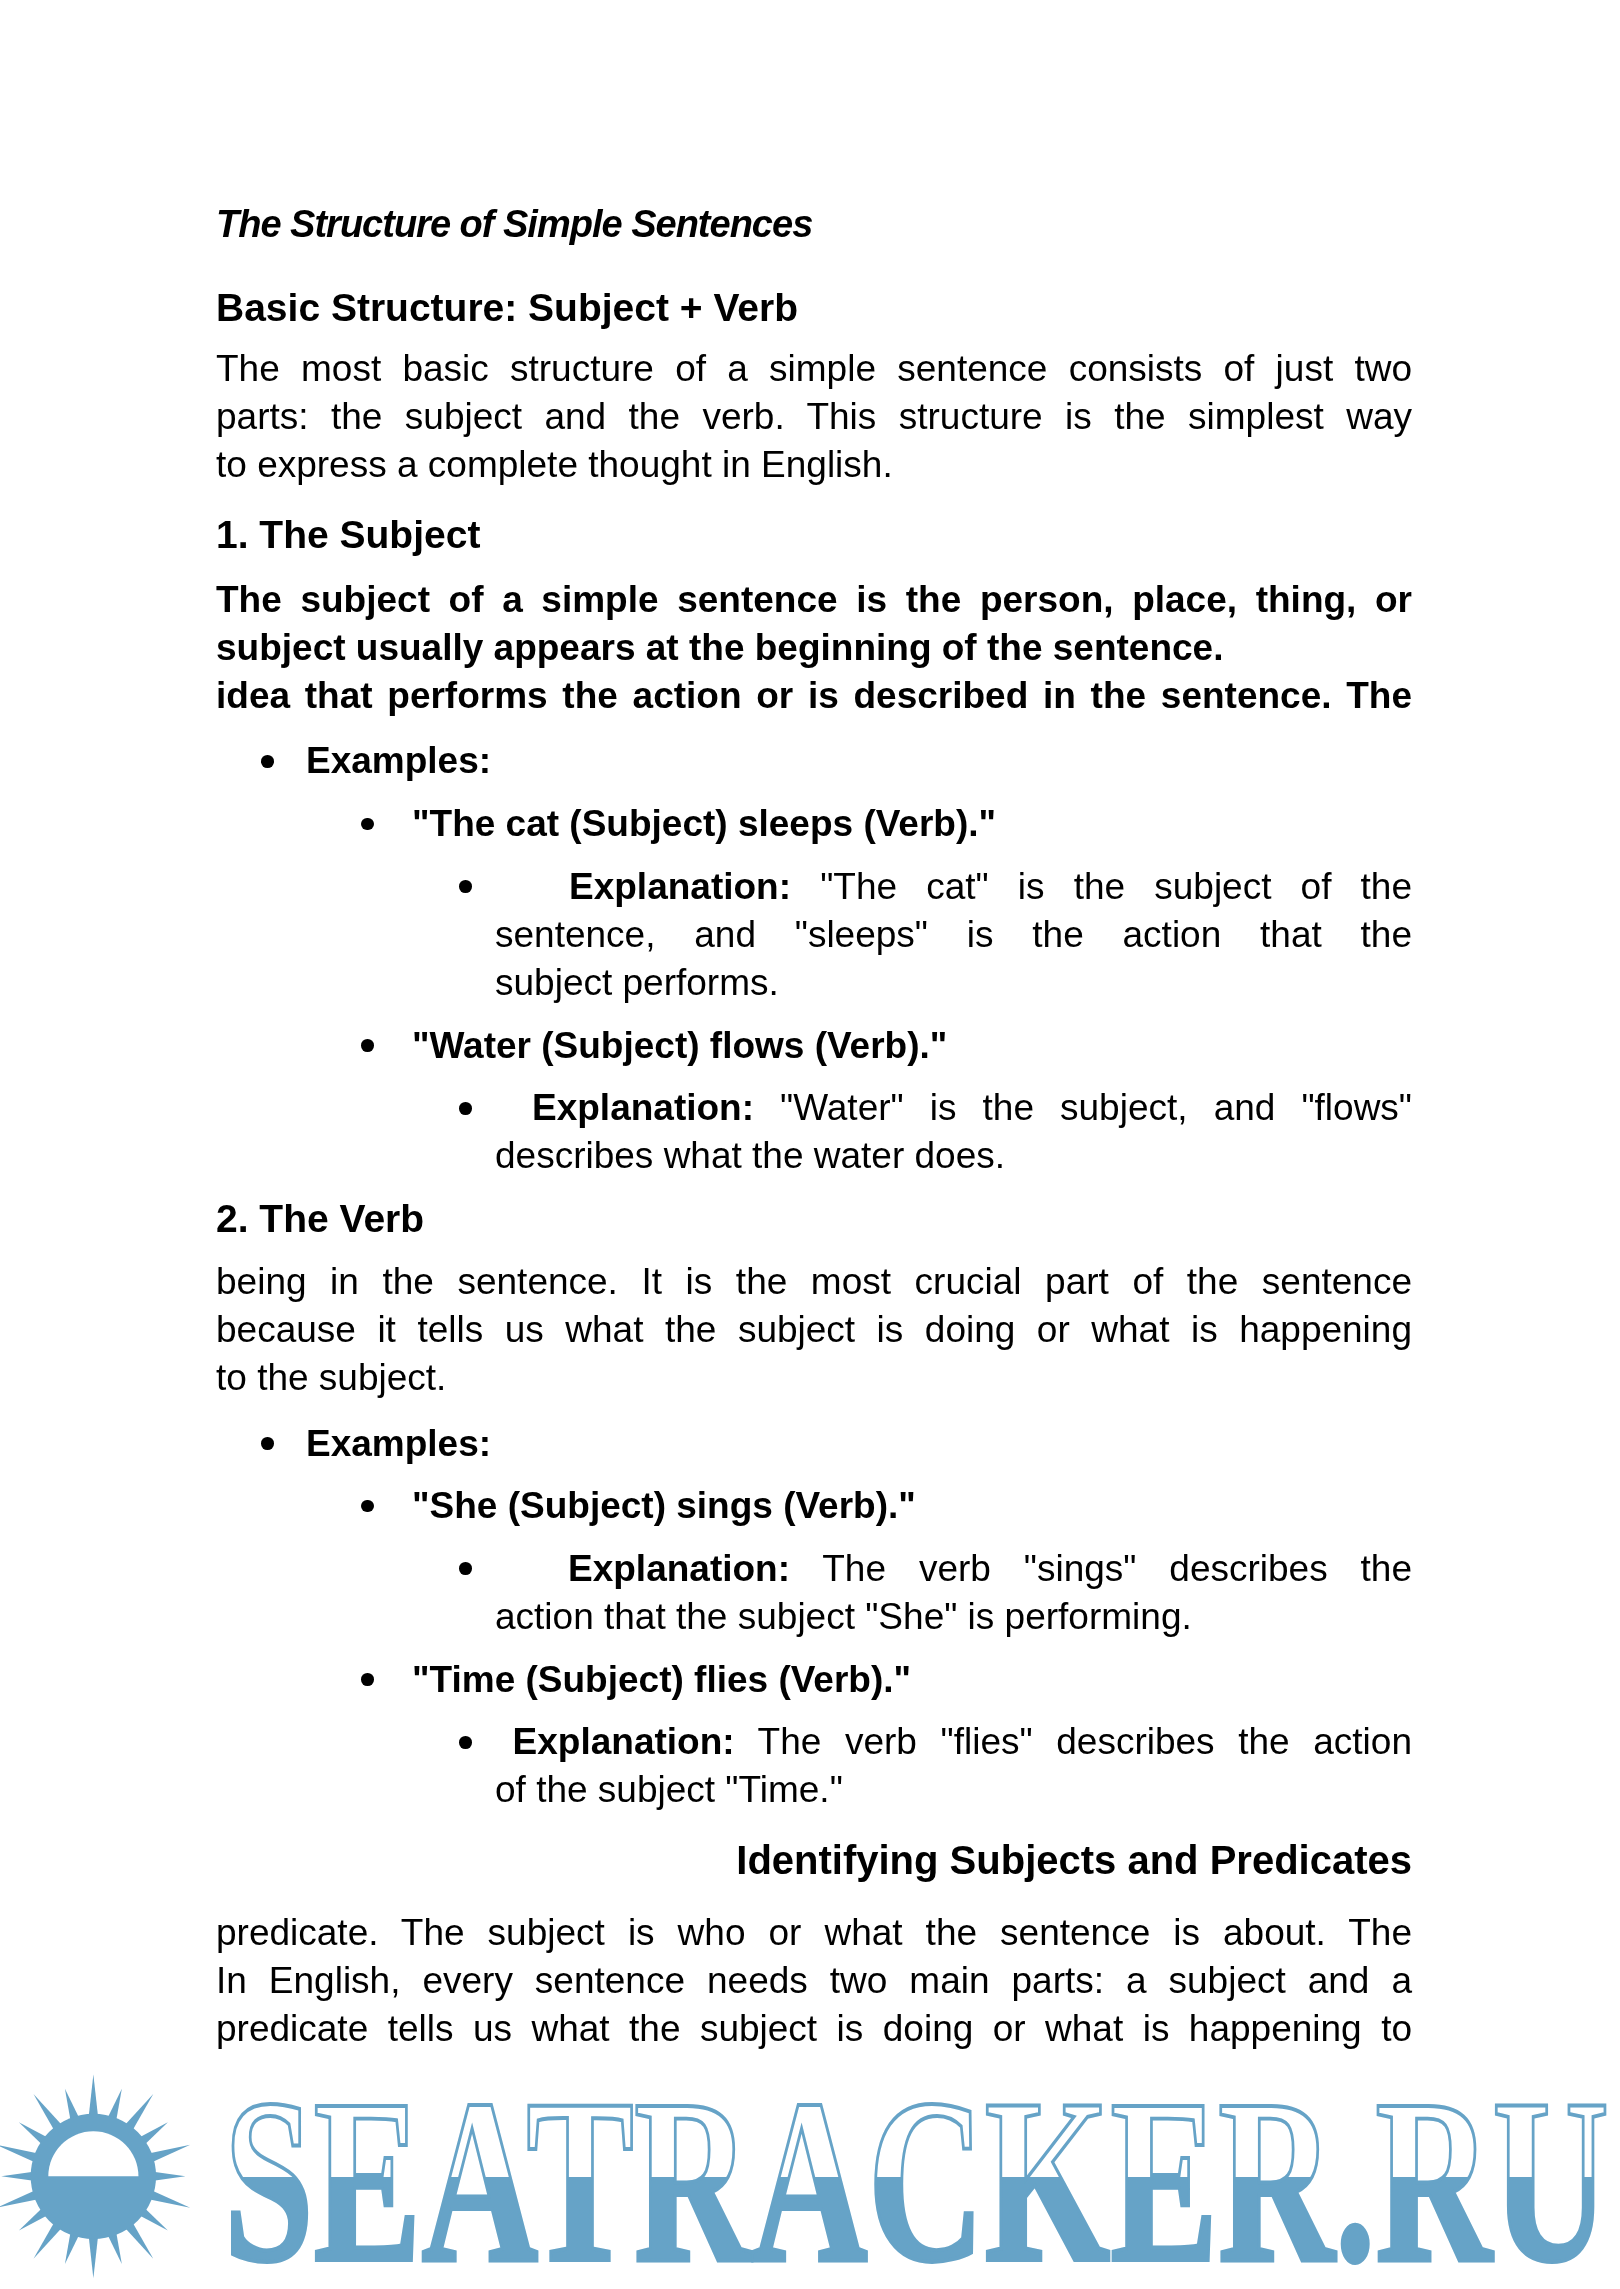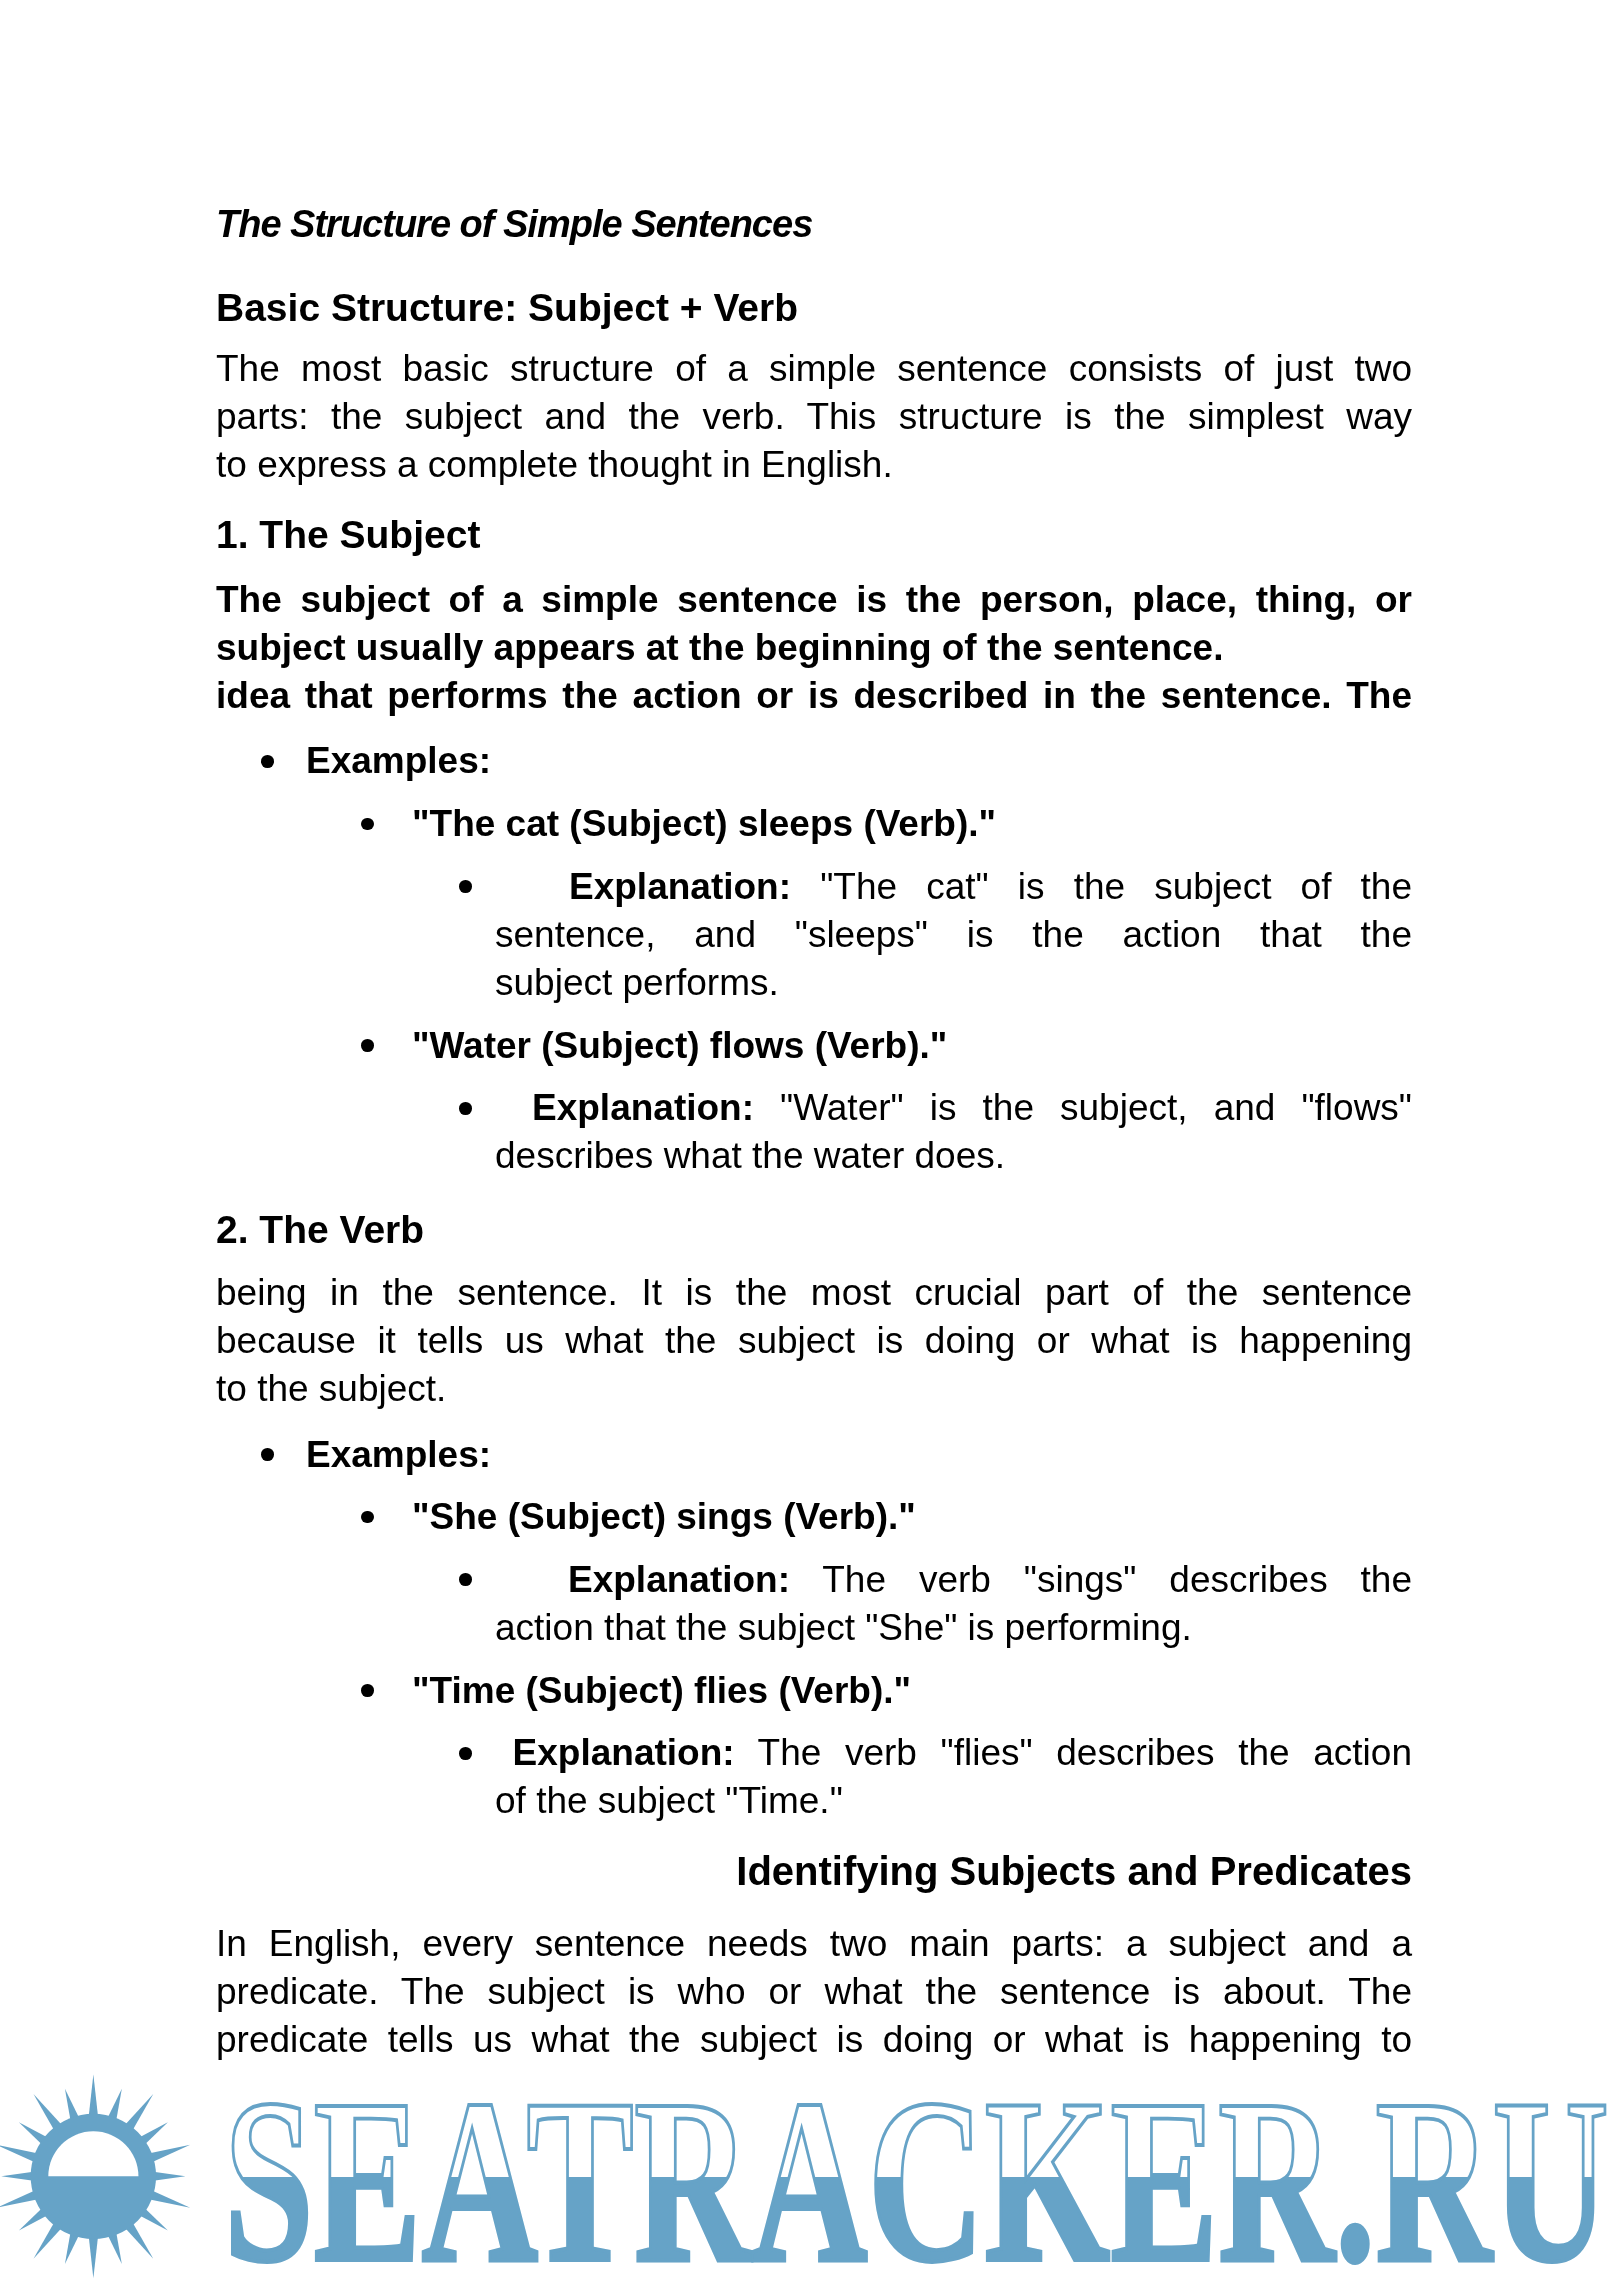--- a/index.html
+++ b/index.html
@@ -18,21 +18,21 @@
     margin:194px 0 0 0;
     font-size:38px; line-height:61px;
     font-weight:bold; font-style:italic;
     letter-spacing:-1px;
   }
   .h3 {
     margin:29px 0 0 0;
     font-size:39px; line-height:48px; font-weight:bold;
   }
   .h3.tight { margin-top:22.5px; }
-  .h3.afterlist { margin-top:26px; }
+  .h3.afterlist { margin-top:15px; }
   .para { margin-top:12.7px; font-size:37px; line-height:48px; }
   .para.p2 { margin-top:16.7px;font-weight:bold; }
   .para.p3 { margin-top:14.7px; }
   .para.p4 { margin-top:17.6px; }
   .jl { text-align:justify; text-align-last:justify; }
   .jl.last { text-align-last:left; }
   ul.doclist { list-style:none; margin:17.6px 0 0 0; padding:0; }
   ul.doclist li { position:relative; font-size:37px; line-height:48px; }
   ul.doclist li + li { margin-top:14.7px; }
   .li1 { padding-left:90px; }
@@ -142,22 +142,22 @@
         <span class="bullet"></span>
         <div class="jl"><span class="tab t20"></span><span class="xlabel">Explanation:</span> <span>The verb "flies" describes the action</span></div>
         <div>
             <div class="jl last">of the subject "Time."</div>
           </div>
       </li>
     </ul>
 
     <h2 class="h-center">Identifying Subjects and Predicates</h2>
     <div class="para p4">
+        <div class="jl">predicate. The subject is who or what the sentence is about. The</div>
         <div class="jl">In English, every sentence needs two main parts: a subject and a</div>
-        <div class="jl">predicate. The subject is who or what the sentence is about. The</div>
         <div class="jl">predicate tells us what the subject is doing or what is happening to</div>
       </div>
 
   </div>
 
   <svg class="watermark-svg" width="1620" height="241" viewBox="0 0 1653 246">
     <defs>
       <linearGradient id="halfFill" gradientUnits="userSpaceOnUse" x1="0" y1="0" x2="0" y2="246">
         <stop offset="0.53" stop-color="#ffffff"></stop>
         <stop offset="0.53" stop-color="#66a3c7"></stop>

